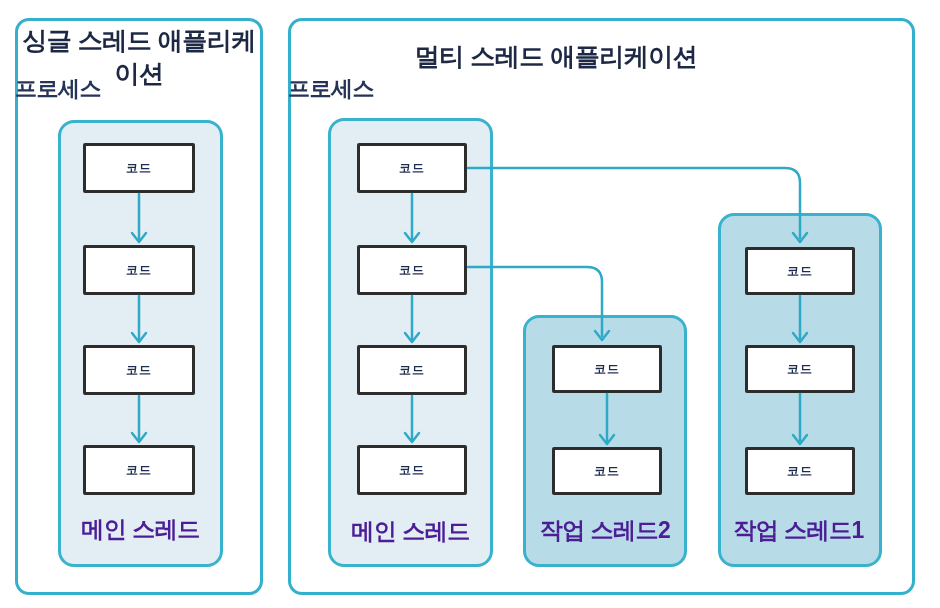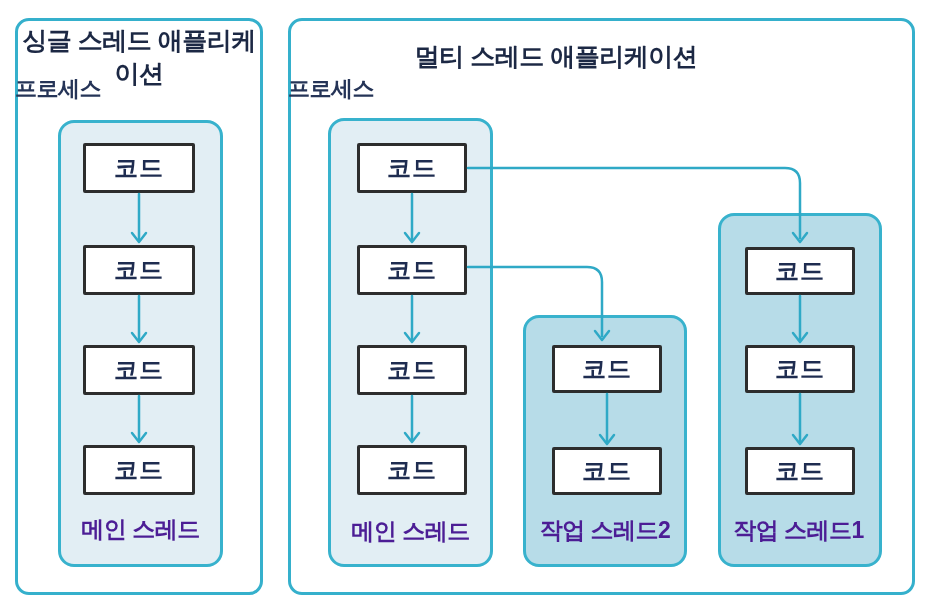--- a/index.html
+++ b/index.html
@@ -24,21 +24,21 @@
     box-sizing:border-box;
   }
   .thread-main{background:#e2eef4;}
   .thread-worker{background:#b7dce8;}
   .code-box{
     position:absolute;background:#ffffff;border:3px solid #2d2d2d;
     border-radius:2px;box-sizing:border-box;display:flex;
     align-items:center;justify-content:center;
   }
   .code-box span{
-    font-weight:bold;font-size:24px;color:#1e2c50;letter-spacing:1px;
+    font-weight:bold;font-size:12px;color:#1e2c50;letter-spacing:1px;
   }
   .thread-label{
     position:absolute;text-align:center;font-weight:bold;font-size:23px;
     color:#4c1d95;letter-spacing:-0.5px;
   }
   svg.arrows{
     position:absolute;left:0;top:0;width:940px;height:608px;
     pointer-events:none;
   }
   svg.arrows path{

